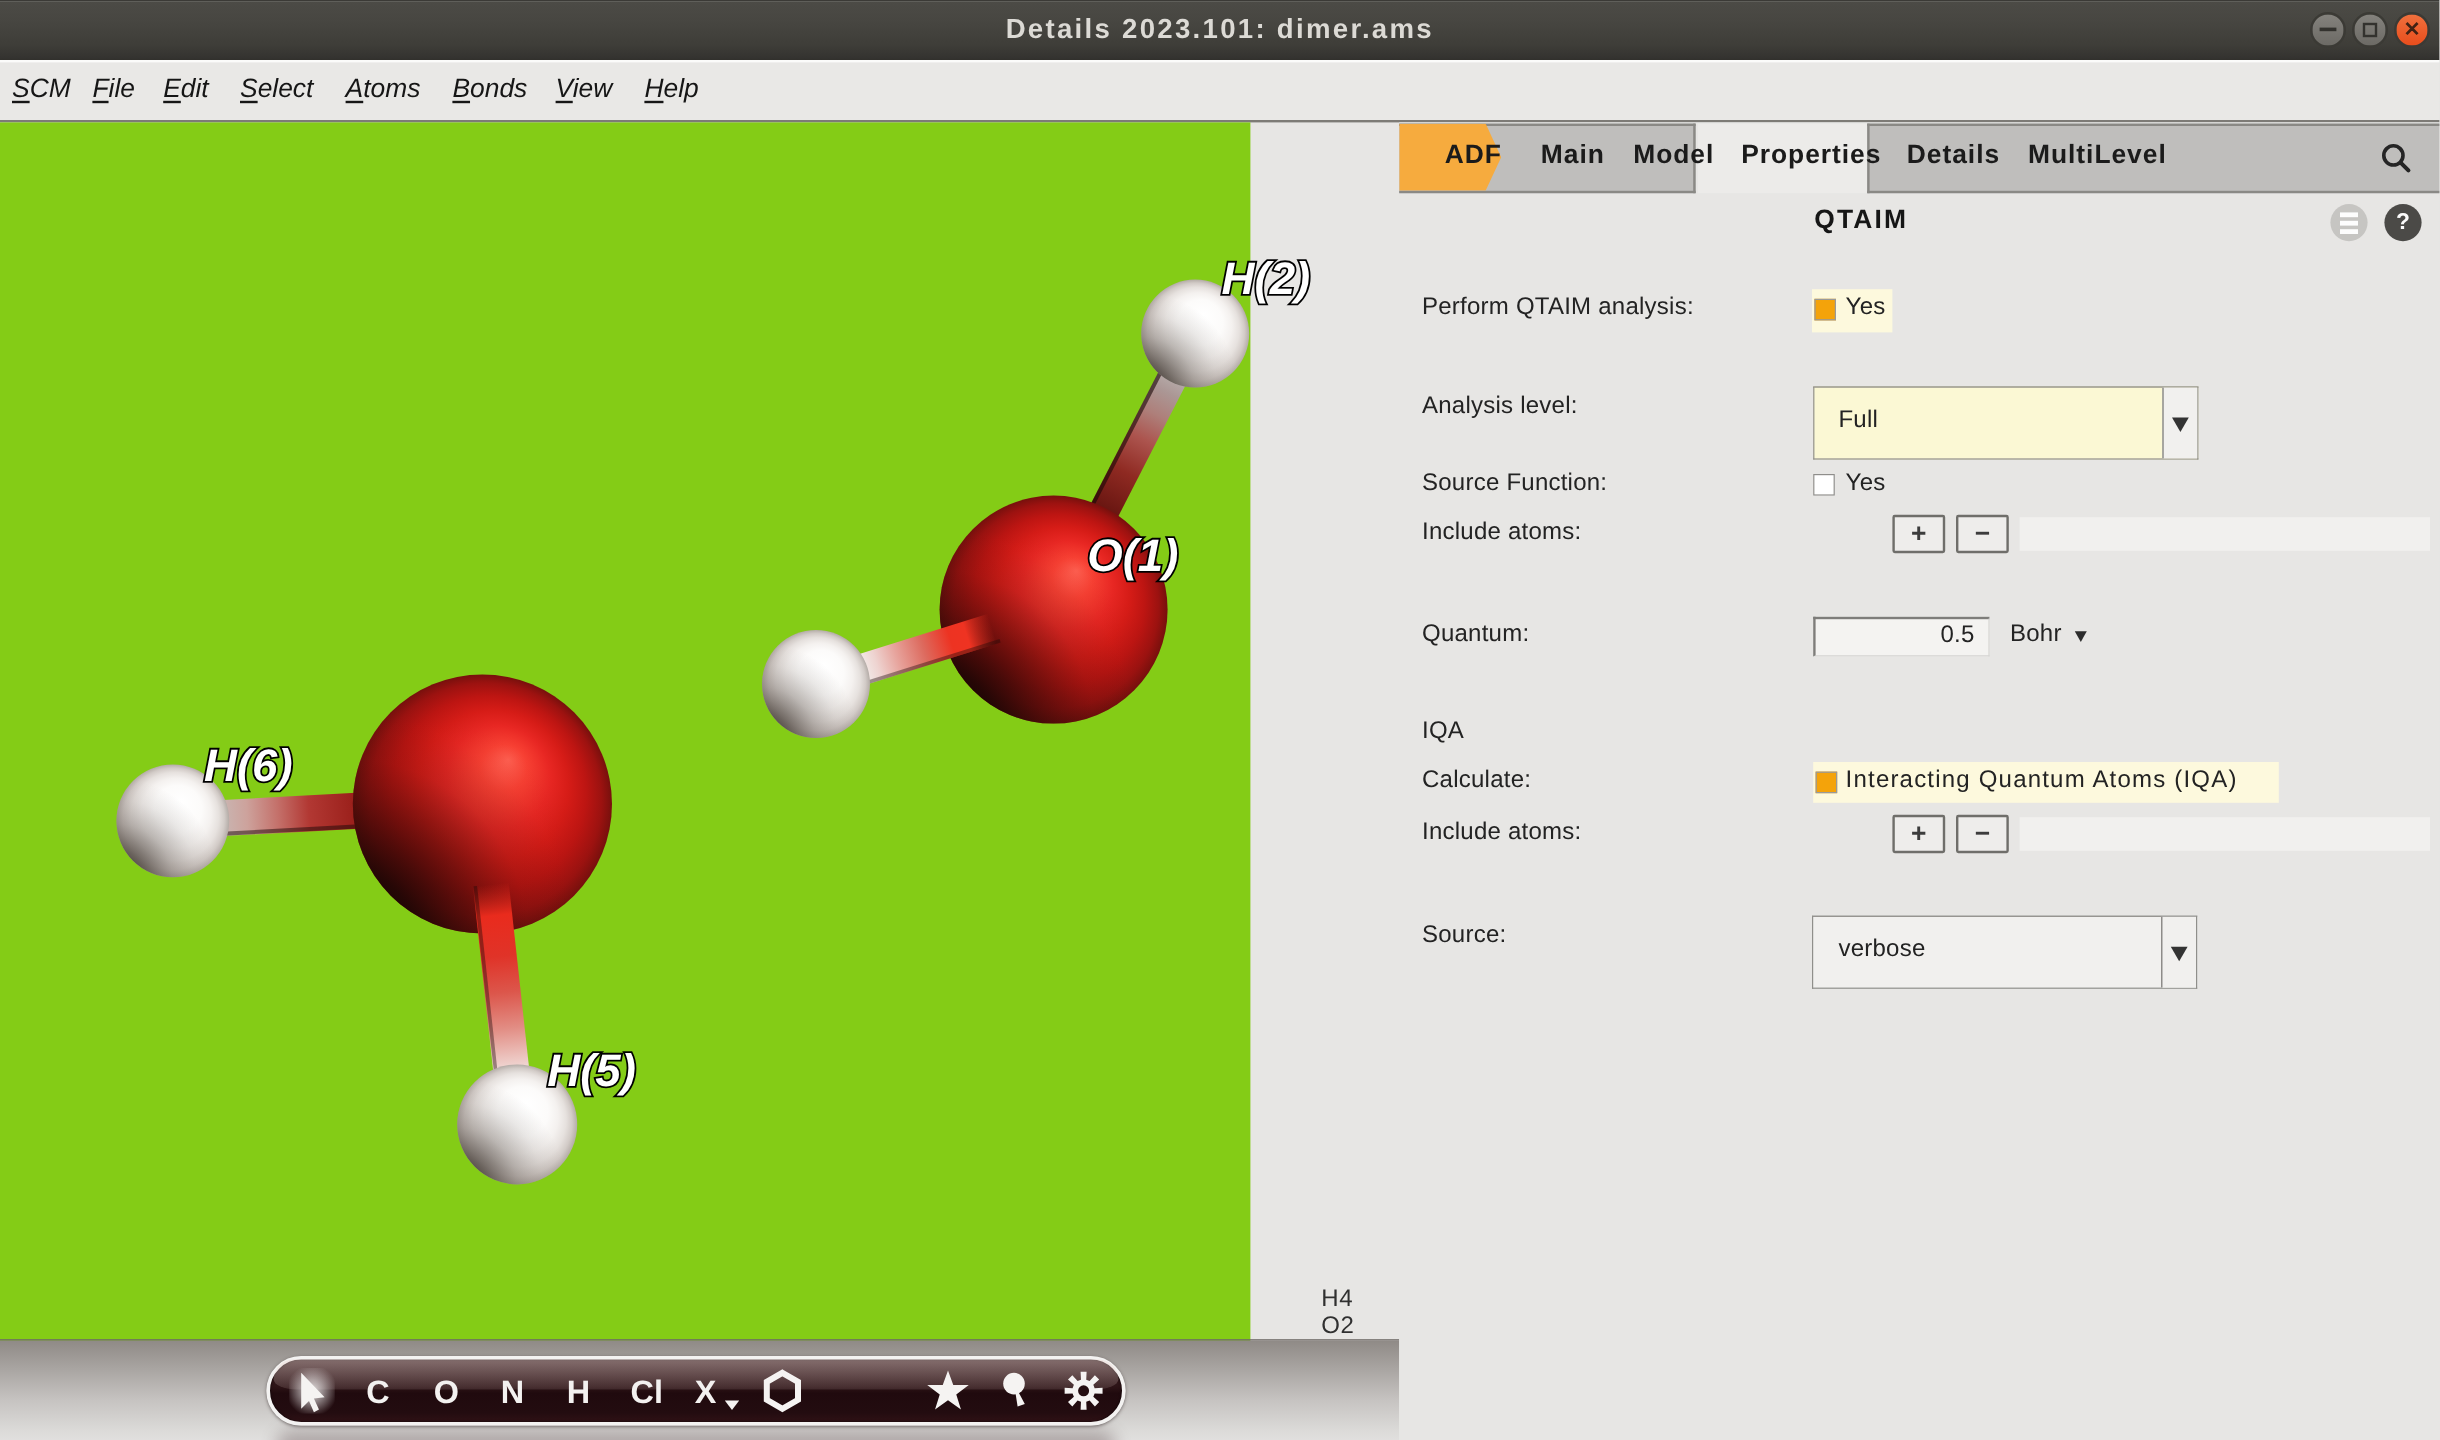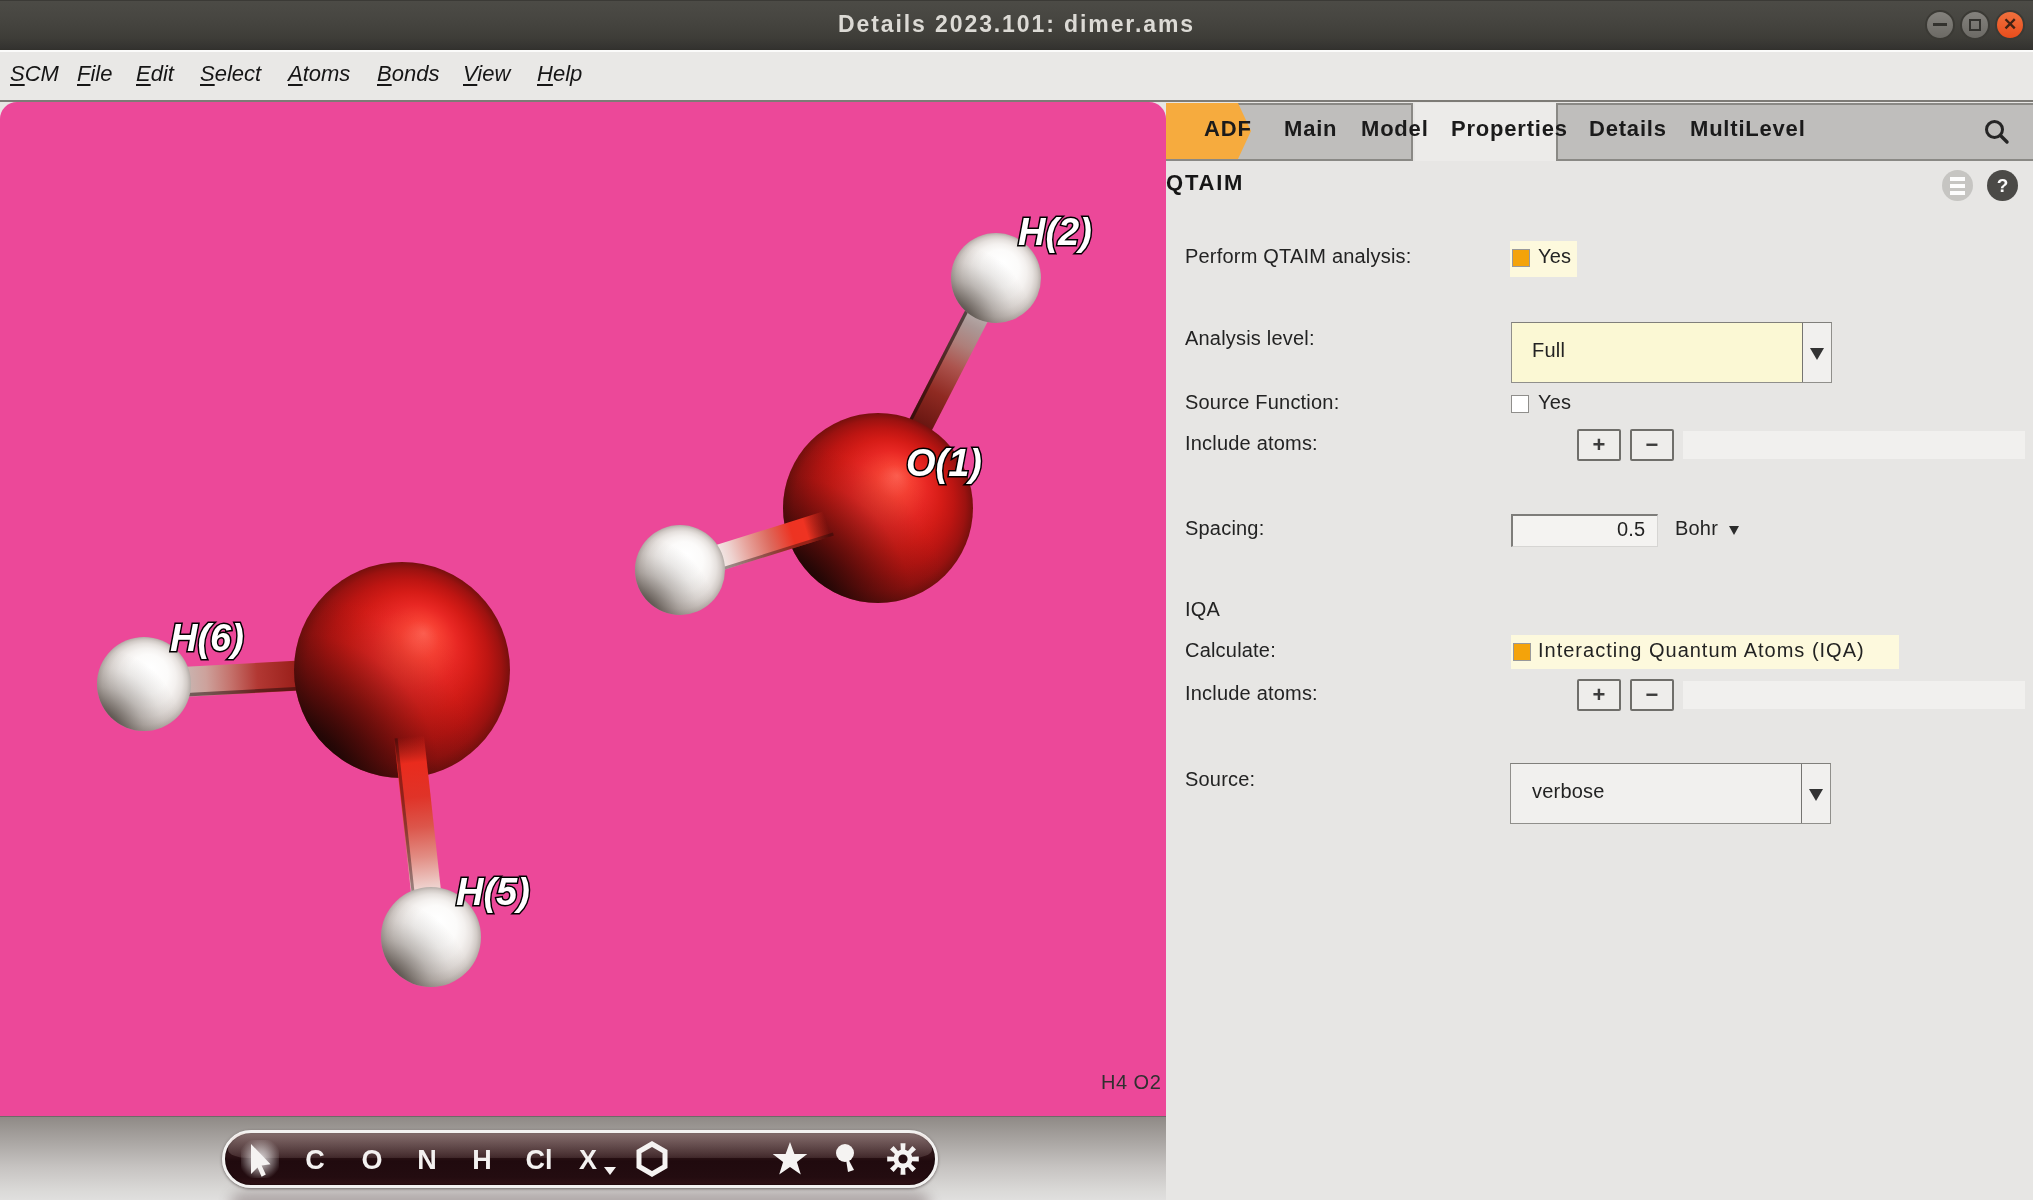--- a/index.html
+++ b/index.html
@@ -18,21 +18,21 @@
   #btnmin::after { content:""; position:absolute; left:6px; top:11px; width:14px; height:3px; background:#33322e; }
   #btnmax::after { content:""; position:absolute; left:6.5px; top:6.5px; width:8px; height:8px; border:2.8px solid #33322e; }
   #btncls::after { content:"\2715"; position:absolute; left:0; top:2px; width:26px; text-align:center; font-size:17px; font-weight:bold; color:#412214; }
 
   
   #menubar { left:0; top:50px; width:2033px; height:52px; background:#e9e8e6; border-top:2px solid #fbfbfa; border-bottom:2px solid #7d7b76; }
   .mitem { top:61px; font-size:22px; color:#161616;font-style:italic; }
   .mitem u { text-underline-offset:3px; text-decoration-thickness:1.5px; }
 
   
-  #canvas { left:0; top:102px; width:1166px; height:1098px; background:#ec4899;border-radius:17px; }
+  #canvas { left:0; top:102px; width:1042px; height:1098px; background:#84cc16; }
   #formula { left:1101px; top:969px; font-size:20px; color:#303030; letter-spacing:0.5px; }
   #band { left:0; top:1014px; width:1166px; height:84px; border-top:1px solid #6e6a67;
     background:linear-gradient(#8f8a86 0%, #aaa6a3 30%, #c6c3c1 60%, #dbdad8 90%, #e0dfde 100%); }
   #reflect { left:230px; top:1090px; width:700px; height:26px; border-radius:13px; background:#3a2326; opacity:0.30; filter:blur(7px); }
 
   
   #toolbar { left:222px; top:1028px; width:716px; height:58px; border-radius:29px;
     border:3px solid #f3f2f1;
     background:linear-gradient(#3a2225 0%, #2c1316 44%, #200a0e 54%, #230c10 85%, #2f1115 100%);
     box-shadow:0 1px 3px rgba(40,30,30,0.55), inset 0 0 2px rgba(0,0,0,0.8); }
@@ -46,21 +46,21 @@
   .tabgray { top:1px; height:58px; background:#bfbebc; border:2px solid #8a8985; }
   #blockA { left:0px; width:247px; border-left:none; }
   #blockC { left:390px; width:477px; border-right:none; }
   #propTab { left:249px; top:1px; width:141px; height:58px; background:#ecebe9; }
   #adfTab { left:0px; top:1px; width:85px; height:56px; background:#f6ab3e;
     clip-path:polygon(0 0, 72px 0, 85px 50%, 72px 100%, 0 100%); }
   .tabtxt { font-size:22px; font-weight:bold; color:#1b1b1b; top:14px; letter-spacing:0.8px;margin-left:24px; }
   #srch { left:817px; top:17px; }
 
   .ptxt { font-size:20px; color:#232323; letter-spacing:0.2px; }
-  #qtaim { left:0; width:770px; top:68px; font-size:22px; font-weight:bold; color:#161616; letter-spacing:1.8px; }
+  #qtaim { left:0; width:770px; text-align:center; top:68px; font-size:22px; font-weight:bold; color:#161616; letter-spacing:1.8px; }
   .circbtn { width:31px; height:31px; border-radius:50%; top:68px; }
   #hambtn { left:776px; background:#c6c5c2; }
   #hambtn i { position:absolute; left:8px; width:15px; height:3.5px; background:#fdfdfd; }
   #helpbtn { left:821px; background:#4b4a47; color:#fbfbfb; font-size:19px; font-weight:bold; text-align:center; line-height:31px; }
 
   
   .ylw { background:#fdf9dd; }
   .chk { width:18px; height:18px; border:1px solid #8f8e8b; }
   .chk.on { background:#f4a30a; border-color:#98999b; }
   .combo { width:321px; height:61px; border:1.5px solid #908f8b; border-top-color:#807f7b; }
@@ -243,21 +243,21 @@
       <i style="top:7px"></i>
       <i style="top:14px"></i>
       <i style="top:21px"></i>
     </div>
     <div id="helpbtn" class="abs circbtn">?</div>
 
     <span class="abs ptxt" style="left:19px; top:143px">Perform QTAIM analysis:</span>
     <span class="abs ptxt" style="left:19px; top:225px">Analysis level:</span>
     <span class="abs ptxt" style="left:19px; top:289px">Source Function:</span>
     <span class="abs ptxt" style="left:19px; top:330px">Include atoms:</span>
-    <span class="abs ptxt" style="left:19px; top:415px">Spacing:</span>
+    <span class="abs ptxt" style="left:19px; top:415px">Quantum:</span>
     <span class="abs ptxt" style="left:19px; top:496px">IQA</span>
     <span class="abs ptxt" style="left:19px; top:537px">Calculate:</span>
     <span class="abs ptxt" style="left:19px; top:580px">Include atoms:</span>
     <span class="abs ptxt" style="left:19px; top:666px">Source:</span>
 
     <div class="abs ylw" style="left:344px; top:139px; width:67px; height:36px"></div>
     <div class="abs chk on" style="left:346px; top:147px"></div>
     <span class="abs ptxt" style="left:372px; top:143px">Yes</span>
 
     <div class="abs combo" style="left:345px; top:220px; background:#fbf8d4">

